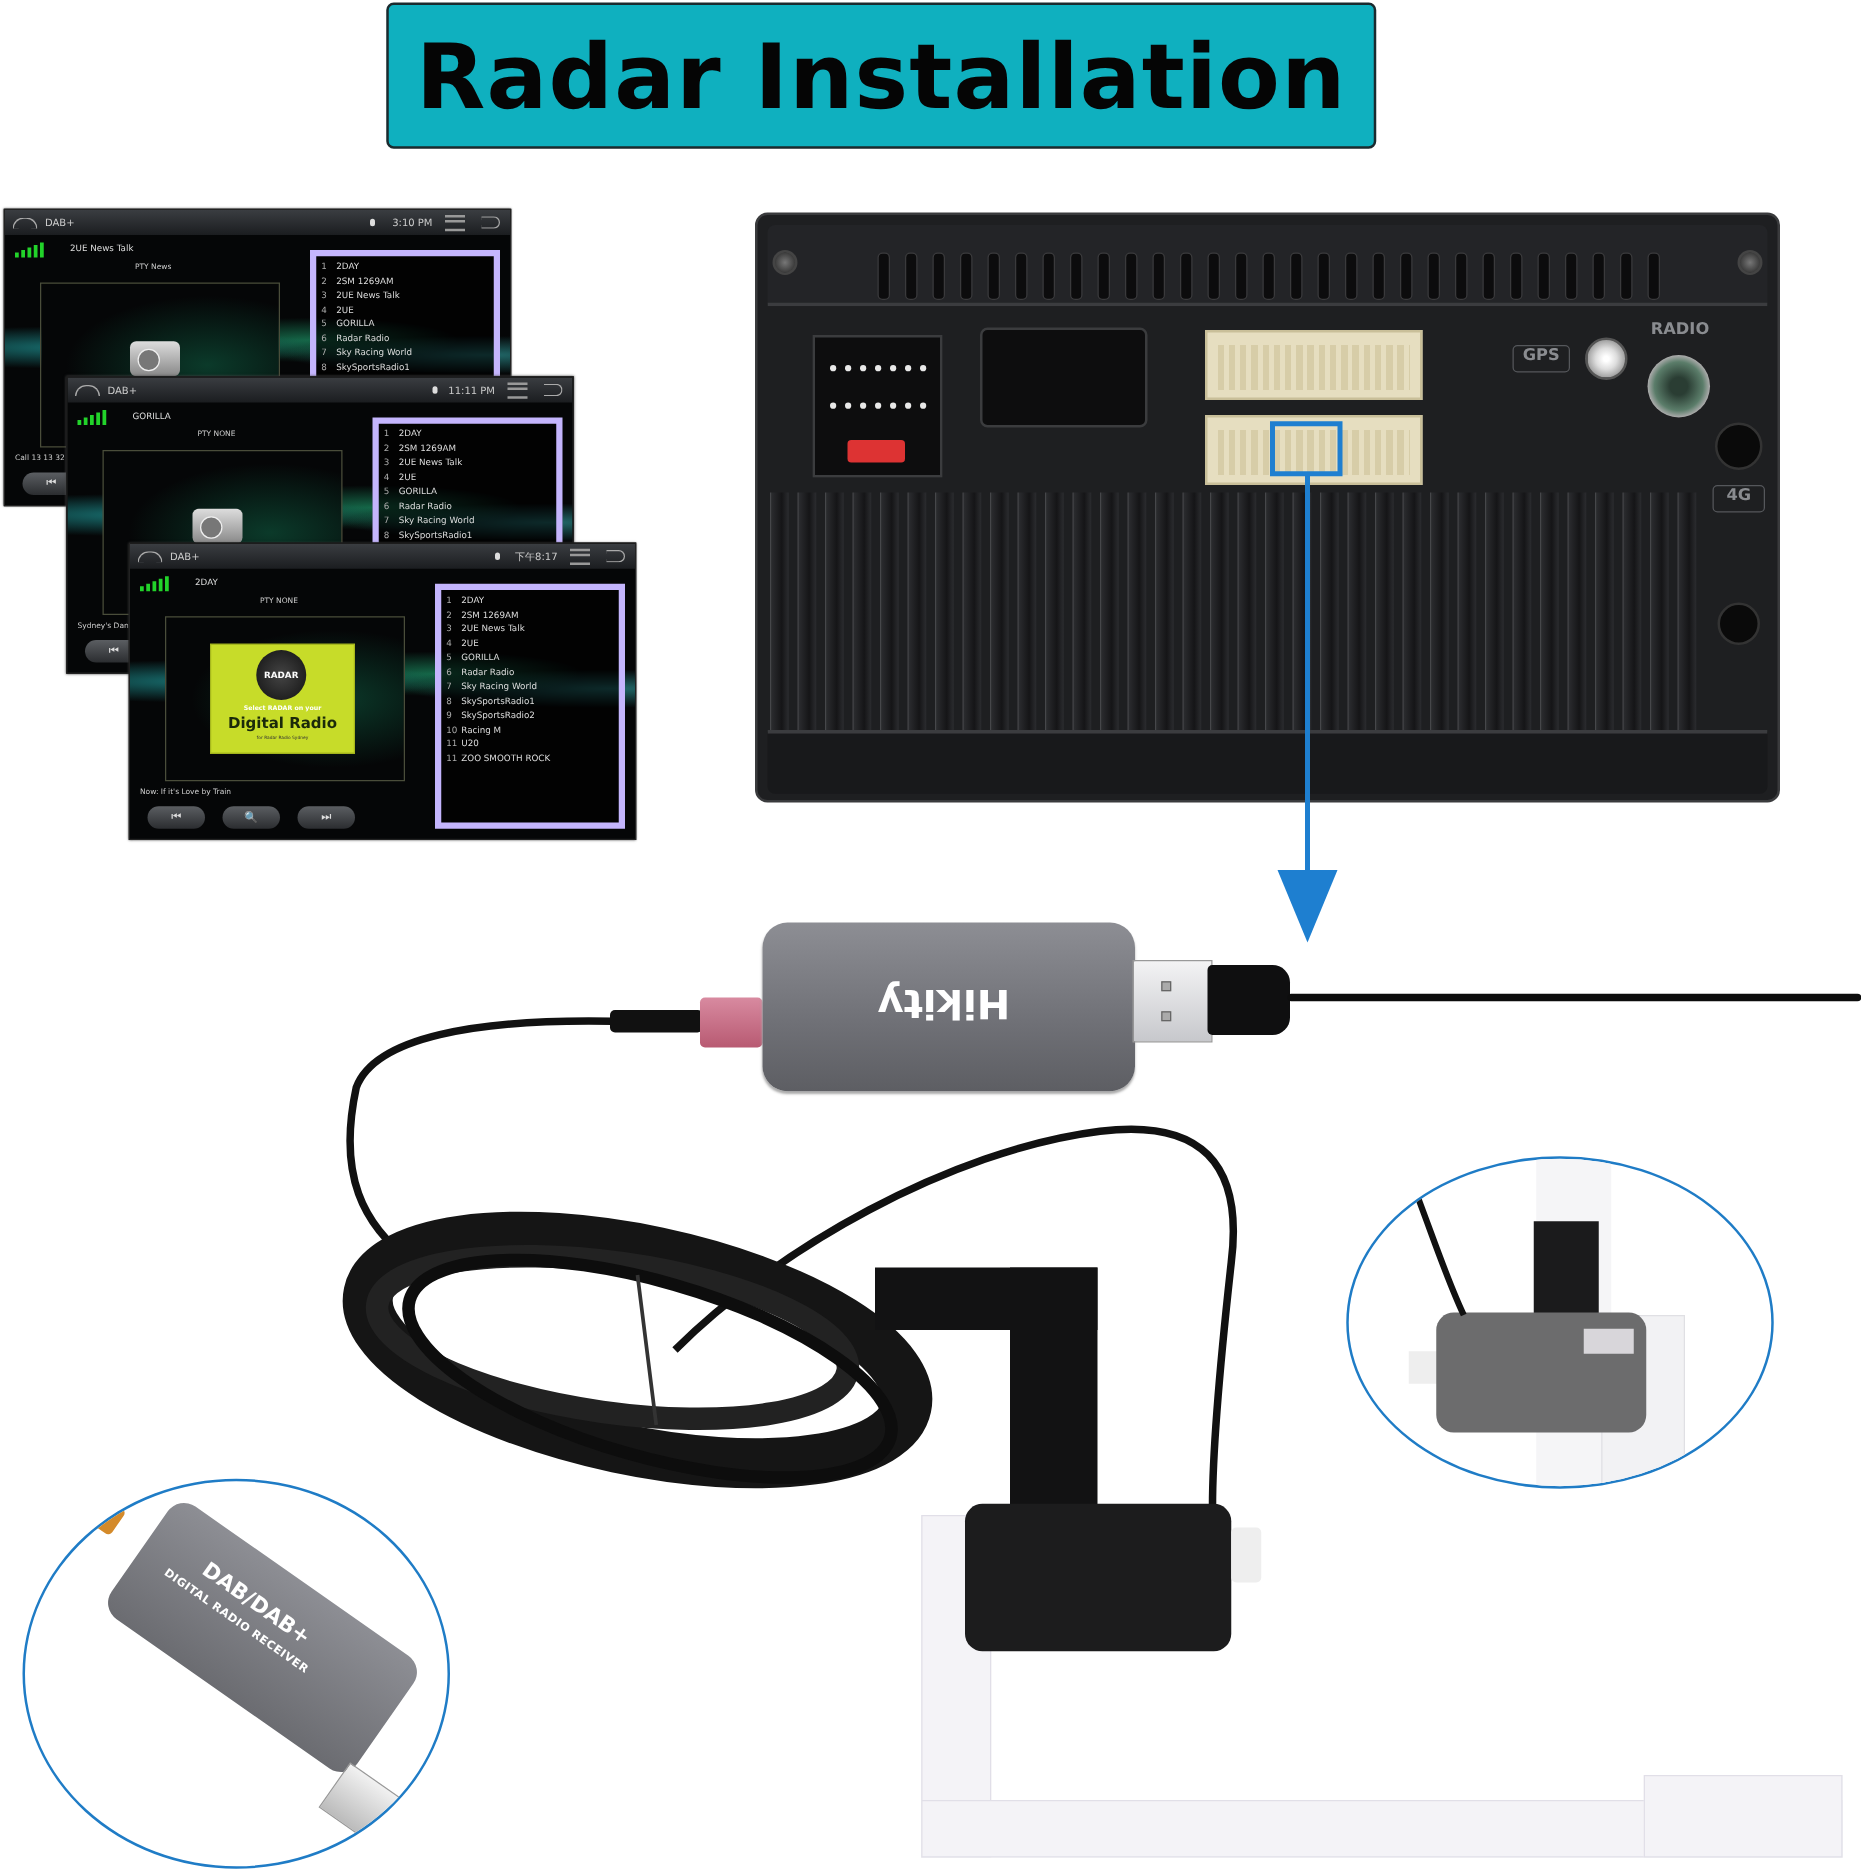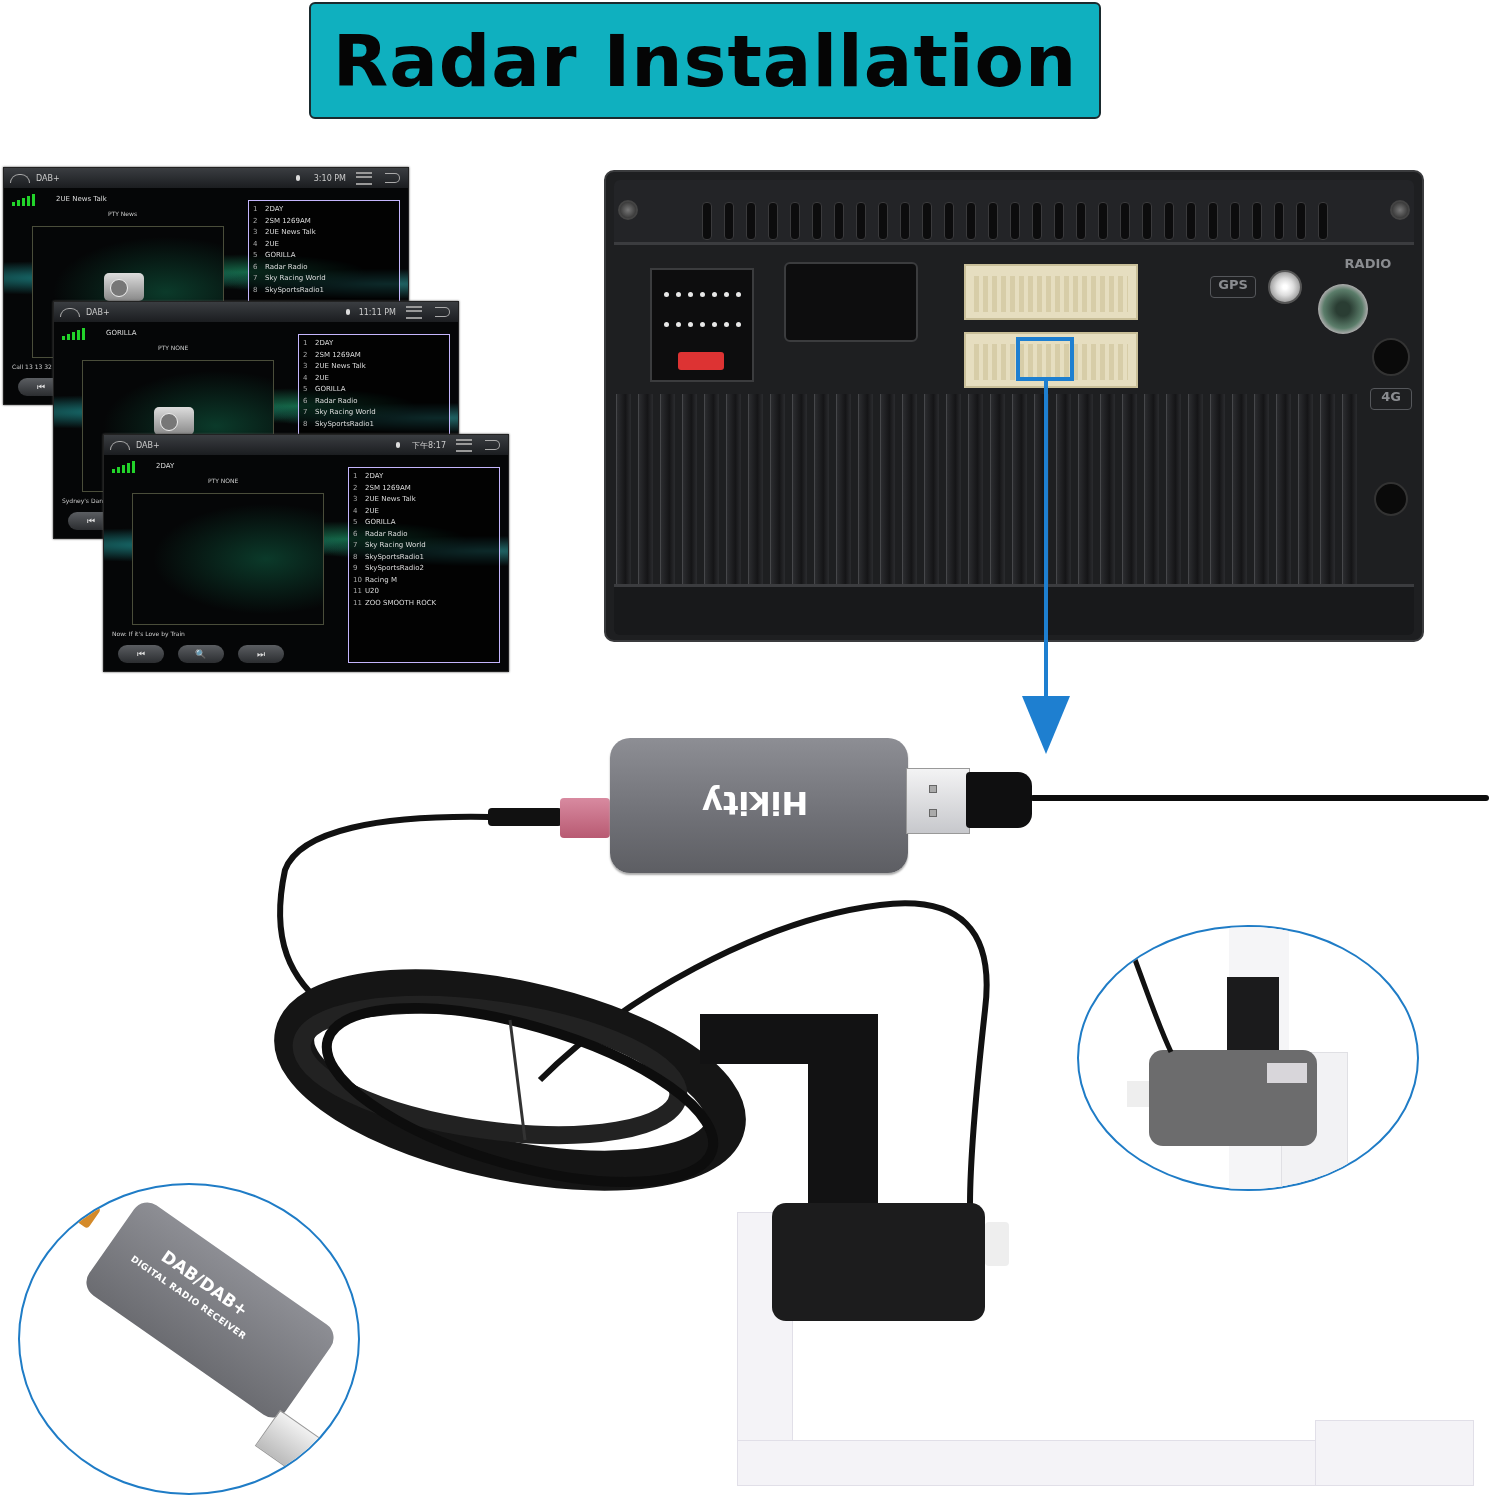--- a/index.html
+++ b/index.html
@@ -20,21 +20,21 @@
   .scr-top .menu:after{content:"";position:absolute;left:0;right:0;top:2.5px;height:2px;background:#999;}
   .scr-top .back{position:absolute;right:8px;width:14px;height:8px;border:1.5px solid #aaa;border-left:none;border-radius:0 6px 6px 0;}
   .signal{position:absolute;left:8px;top:26px;display:flex;align-items:flex-end;gap:2px;}
   .signal i{display:block;width:3px;background:#22d32a;}
   .station{position:absolute;left:52px;top:27px;font-size:7px;color:#ddd;}
   .pty{position:absolute;left:104px;top:42px;font-size:6px;color:#ccc;}
   .art{position:absolute;left:28px;top:58px;width:190px;height:130px;border:1px solid #4a4d3a;background:radial-gradient(ellipse at 70% 50%,#0b3a2a 0%,#050607 60%);}
   .swirl{position:absolute;left:0;top:80px;width:404px;height:60px;background:radial-gradient(ellipse at 15% 50%,rgba(40,200,200,.55),transparent 40%),radial-gradient(ellipse at 60% 40%,rgba(40,220,150,.45),transparent 35%),radial-gradient(ellipse at 95% 60%,rgba(60,200,200,.5),transparent 30%);}
   .radio-glyph{position:absolute;left:100px;top:105px;width:40px;height:28px;background:linear-gradient(#ddd,#888);border-radius:5px;}
   .radio-glyph:after{content:"";position:absolute;left:6px;top:6px;width:16px;height:16px;border-radius:50%;background:#777;border:1px solid #eee;}
-  .list{position:absolute;left:244px;top:32px;width:152px;height:196px;border:1px solid #c4b5fd;background:rgba(0,0,0,.6);padding:3px 0 0 4px;box-sizing:border-box;}
+  .list{position:absolute;left:244px;top:32px;width:152px;height:196px;border:5px solid #c4b5fd;background:rgba(0,0,0,.6);padding:3px 0 0 4px;box-sizing:border-box;}
   .list div{font-size:7px;color:#ddd;line-height:11.5px;white-space:nowrap;}
   .list div b{display:inline-block;width:12px;font-weight:normal;color:#aaa;}
   .nowplaying{position:absolute;left:8px;top:195px;font-size:6px;color:#ccc;}
   .ctrl{position:absolute;top:210px;width:46px;height:18px;border-radius:9px;background:linear-gradient(#5b5e62,#2b2d30);color:#ddd;font-size:9px;display:flex;align-items:center;justify-content:center;}
   .radar-card{position:absolute;left:64px;top:80px;width:114px;height:86px;background:#c7dc29;border:1px solid #a6b81d;}
   .radar-logo{position:absolute;left:36px;top:4px;width:40px;height:40px;border-radius:50%;background:radial-gradient(#444,#111);color:#fff;font-size:7px;font-weight:bold;display:flex;align-items:center;justify-content:center;}
   .radar-sub{position:absolute;left:0;right:0;top:48px;font-size:5px;color:#fff;text-align:center;font-weight:bold;}
   .radar-main{position:absolute;left:0;right:0;top:55px;font-size:12px;color:#1b2a0a;text-align:center;font-weight:bold;}
   .radar-tiny{position:absolute;left:0;right:0;top:72px;font-size:3.5px;color:#333;text-align:center;}
 
@@ -177,20 +177,26 @@
   <div class="signal">
       <i style="height:4px"></i>
       <i style="height:6px"></i>
       <i style="height:8px"></i>
       <i style="height:10px"></i>
       <i style="height:12px"></i>
     </div>
   <div class="station">2DAY</div>
   <div class="pty">PTY NONE</div>
   <div class="art"></div>
+  <div class="radar-card">
+    <div class="radar-logo">RADAR</div>
+    <div class="radar-sub">Select RADAR on your</div>
+    <div class="radar-main">Digital Radio</div>
+    <div class="radar-tiny">for Radar Radio Sydney</div>
+  </div>
   <div class="list">
     <div><b>1</b><span>2DAY</span></div>
     <div><b>2</b><span>2SM 1269AM</span></div>
     <div><b>3</b><span>2UE News Talk</span></div>
     <div><b>4</b><span>2UE</span></div>
     <div><b>5</b><span>GORILLA</span></div>
     <div><b>6</b><span>Radar Radio</span></div>
     <div><b>7</b><span>Sky Racing World</span></div>
     <div><b>8</b><span>SkySportsRadio1</span></div>
     <div><b>9</b><span>SkySportsRadio2</span></div>
@@ -264,21 +270,21 @@
       <div class="pin" style="left:84px;top:52px"></div>
     <div class="fuse" style="left:26px;top:82px;width:46px;height:18px;"></div>
   </div>
   <div class="conn-box" style="left:178px;top:90px;width:130px;height:76px;border-radius:6px;"></div>
 
   <div class="ivory" style="left:358px;top:92px;width:170px;height:52px;"></div>
   <div class="ivory" style="left:358px;top:160px;width:170px;height:52px;"></div>
 
   <div class="emboss" style="left:604px;top:104px;width:44px;height:20px;">GPS</div>
   <div class="gps-port" style="left:662px;top:98px;"></div>
-  <div class="emboss" style="left:732px;top:84px;width:60px;height:18px;border:none;">RADIO</div>
+  <div class="emboss" style="left:708px;top:84px;width:60px;height:18px;border:none;">RADIO</div>
   <div class="radio-port" style="left:712px;top:112px;"></div>
   <div class="hole" style="left:766px;top:166px;width:34px;height:34px;"></div>
   <div class="emboss" style="left:764px;top:216px;width:40px;height:20px;">4G</div>
   <div class="hole" style="left:768px;top:310px;width:30px;height:30px;"></div>
 
   <div class="fin" style="left:10px"></div>
     <div class="fin" style="left:32px"></div>
     <div class="fin" style="left:54px"></div>
     <div class="fin" style="left:76px"></div>
     <div class="fin" style="left:98px"></div>

